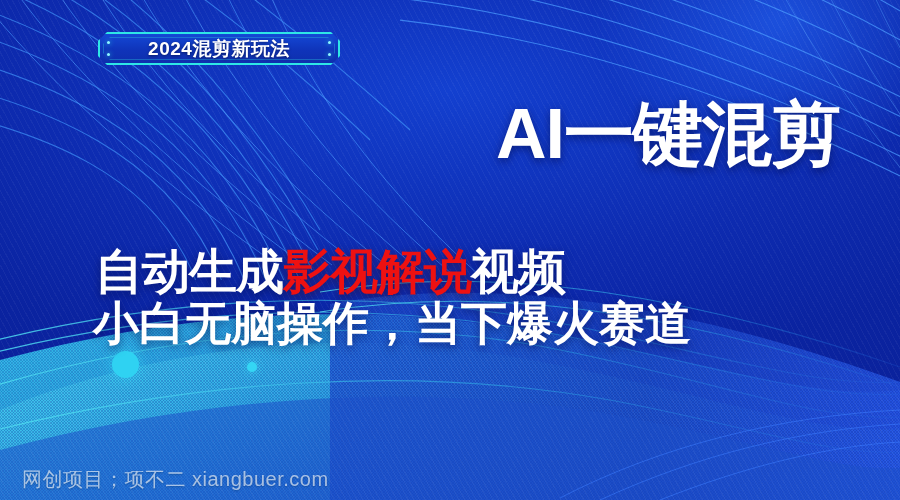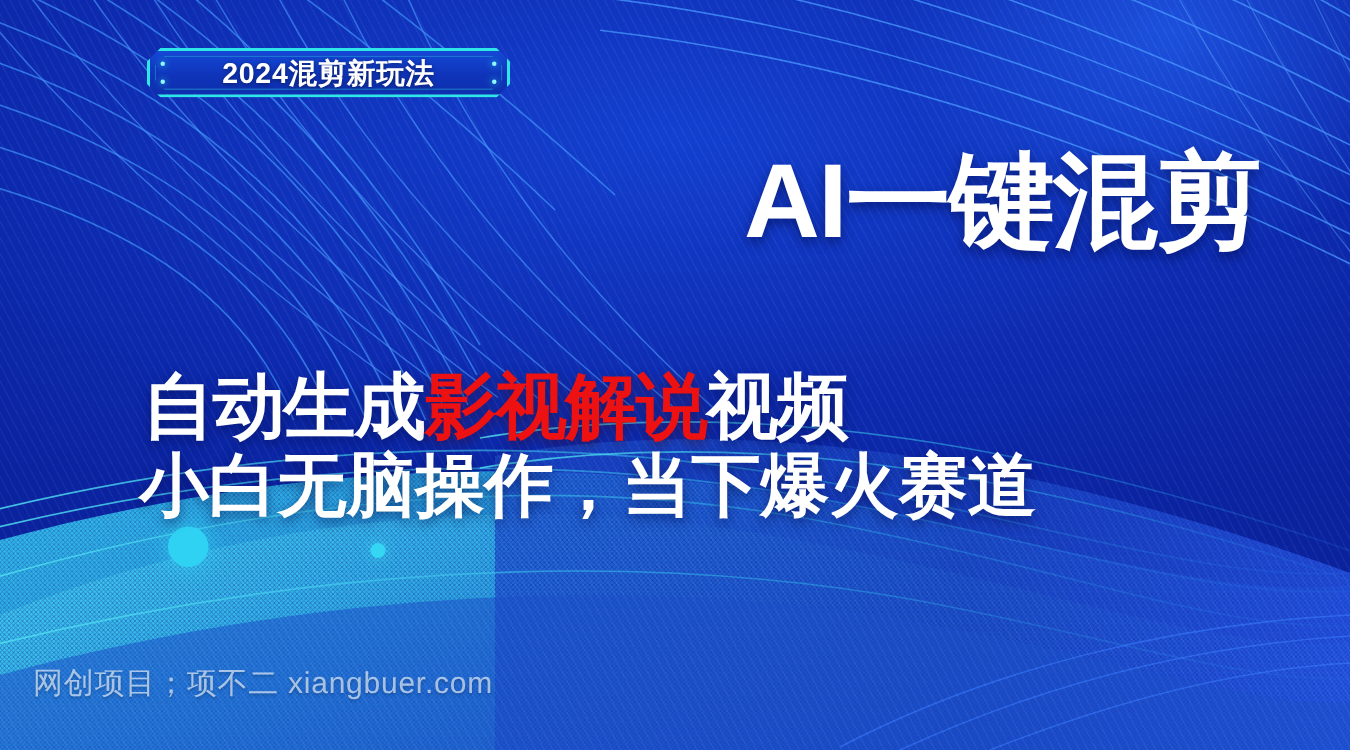--- a/index.html
+++ b/index.html
@@ -93,21 +93,21 @@
     font-size:48px;line-height:76px;margin-top:48px;
   }
   .line2 .hl{color:#ee1111;text-shadow:0 3px 8px rgba(60,0,0,.45);}
   .line3{
     left:93px;top:293px;
     font-size:46px;line-height:60px;letter-spacing:0px;
   }
 
   
   .footer-text{
-    position:absolute;left:22px;top:442px;
+    position:absolute;left:22px;top:466px;
     font-size:20px;color:rgba(255,255,255,.62);
     letter-spacing:.5px;white-space:nowrap;
     text-shadow:0 1px 2px rgba(0,40,80,.35);
   }
 </style>
 </head>
 <body>
 
 <div class="poster">
 

